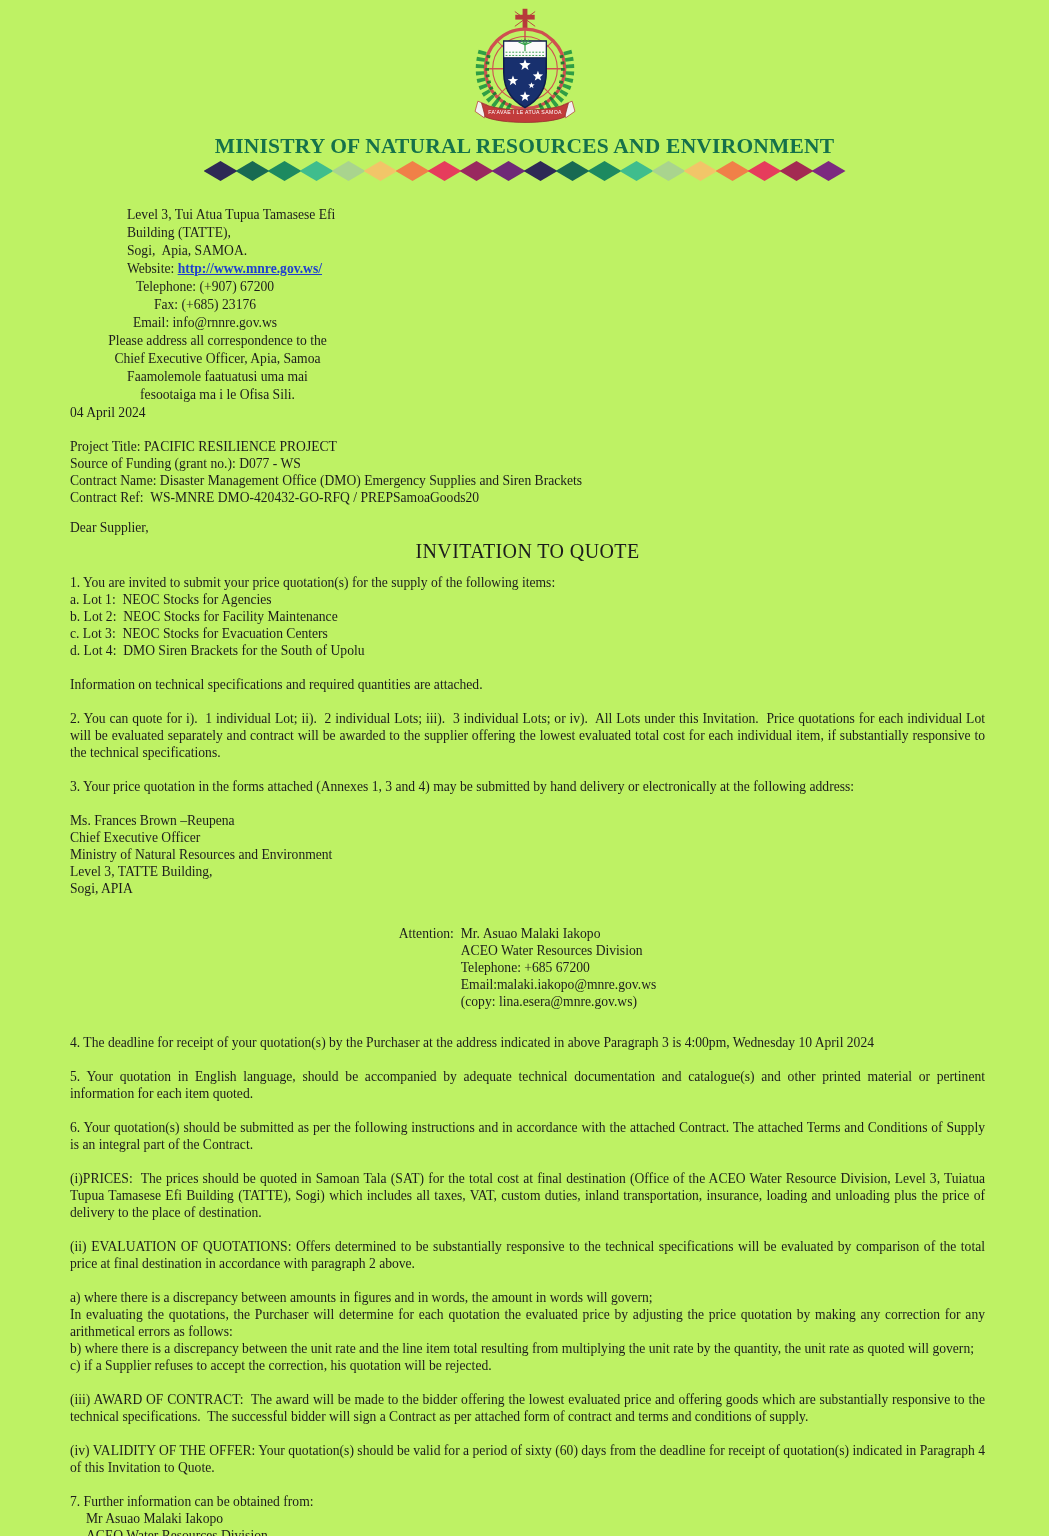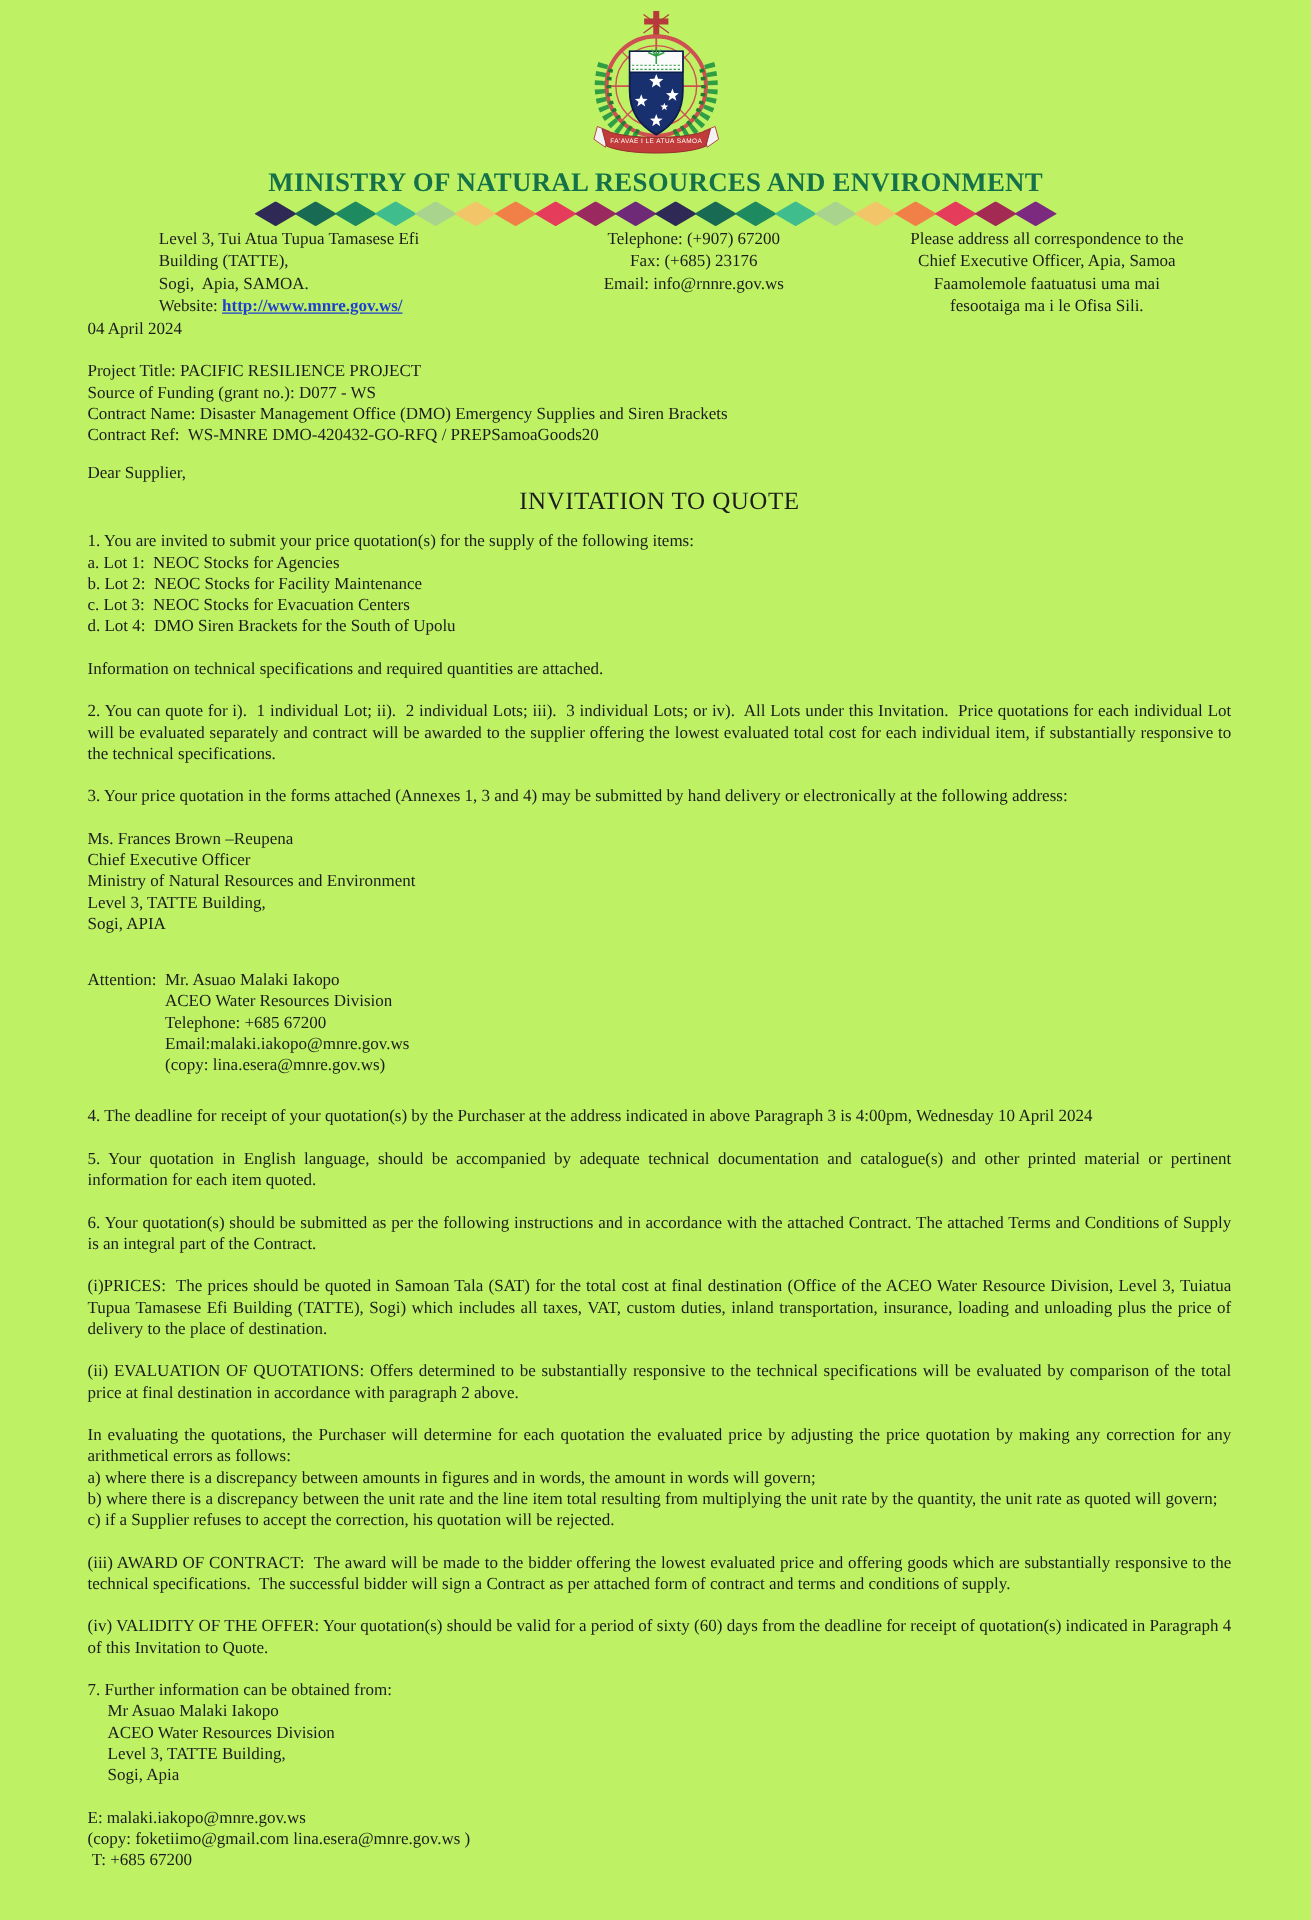--- a/index.html
+++ b/index.html
@@ -14,35 +14,35 @@
   
   .crest-wrap { text-align:center; padding-top:6px; }
   .ministry-title {
     text-align:center; color:#15714a; font-weight:bold;
     font-size:21.5px; line-height:24px; margin-top:2px; letter-spacing:0.2px;
   }
   .diamond-row { display:flex; justify-content:center; margin-top:3px; height:21px; }
   .diamond { width:34px; height:20px; margin:0 -1px;
     clip-path:polygon(50% 0,100% 50%,50% 100%,0 50%); }
 
-  .contact-row { display:flex; margin-top:0; line-height:18px; }
+  .contact-row { display:flex; margin-top:24px; line-height:18px;flex-direction:column; }
   .contact-left  { width:350px; padding-left:57px; box-sizing:border-box; text-align:left; }
   .contact-center{ width:270px; text-align:center; }
   .contact-right { width:295px; text-align:center; }
   .website-link { color:#1f3fd0; font-weight:bold; text-decoration:underline; cursor:pointer; }
 
   
   .date-line { }
   .project-block { margin-top:17px; }
   .salutation { margin-top:13px; }
   .doc-title { text-align:center; font-size:20px; line-height:30px; letter-spacing:0.4px; margin-top:0; }
   .para { margin-top:17px; text-align:justify; }
   .para-l { margin-top:17px; text-align:left; }
   .tight div { text-align:left; }
-  .attention-block { display:flex; margin-top:28px; }
+  .attention-block { display:flex; margin-top:28px;justify-content:center; }
   .attention-label { width:62px; flex:none; }
   .addressee-block { margin-top:17px; }
   .p7-lines { padding-left:16px; }
 </style>
 </head>
 <body>
 
 <div class="page">
 
   <div class="crest-wrap">
@@ -198,22 +198,22 @@
 
     <div class="para pre">5. Your quotation in English language, should be accompanied by adequate technical documentation and catalogue(s) and other printed material or pertinent information for each item quoted.</div>
 
     <div class="para pre">6. Your quotation(s) should be submitted as per the following instructions and in accordance with the attached Contract. The attached Terms and Conditions of Supply is an integral part of the Contract.</div>
 
     <div class="para pre">(i)PRICES:  The prices should be quoted in Samoan Tala (SAT) for the total cost at final destination (Office of the ACEO Water Resource Division, Level 3, Tuiatua Tupua Tamasese Efi Building (TATTE), Sogi) which includes all taxes, VAT, custom duties, inland transportation, insurance, loading and unloading plus the price of delivery to the place of destination.</div>
 
     <div class="para pre">(ii) EVALUATION OF QUOTATIONS: Offers determined to be substantially responsive to the technical specifications will be evaluated by comparison of the total price at final destination in accordance with paragraph 2 above.</div>
 
     <div class="para tight">
+      <div class="pre">a) where there is a discrepancy between amounts in figures and in words, the amount in words will govern;</div>
       <div class="pre" style="text-align:justify;">In evaluating the quotations, the Purchaser will determine for each quotation the evaluated price by adjusting the price quotation by making any correction for any arithmetical errors as follows:</div>
-      <div class="pre">a) where there is a discrepancy between amounts in figures and in words, the amount in words will govern;</div>
       <div class="pre">b) where there is a discrepancy between the unit rate and the line item total resulting from multiplying the unit rate by the quantity, the unit rate as quoted will govern;</div>
       <div class="pre">c) if a Supplier refuses to accept the correction, his quotation will be rejected.</div>
     </div>
 
     <div class="para pre">(iii) AWARD OF CONTRACT:  The award will be made to the bidder offering the lowest evaluated price and offering goods which are substantially responsive to the technical specifications.  The successful bidder will sign a Contract as per attached form of contract and terms and conditions of supply.</div>
 
     <div class="para pre">(iv) VALIDITY OF THE OFFER: Your quotation(s) should be valid for a period of sixty (60) days from the deadline for receipt of quotation(s) indicated in Paragraph 4 of this Invitation to Quote.</div>
 
     <div class="para-l tight">
       <div class="pre">7. Further information can be obtained from:</div>

